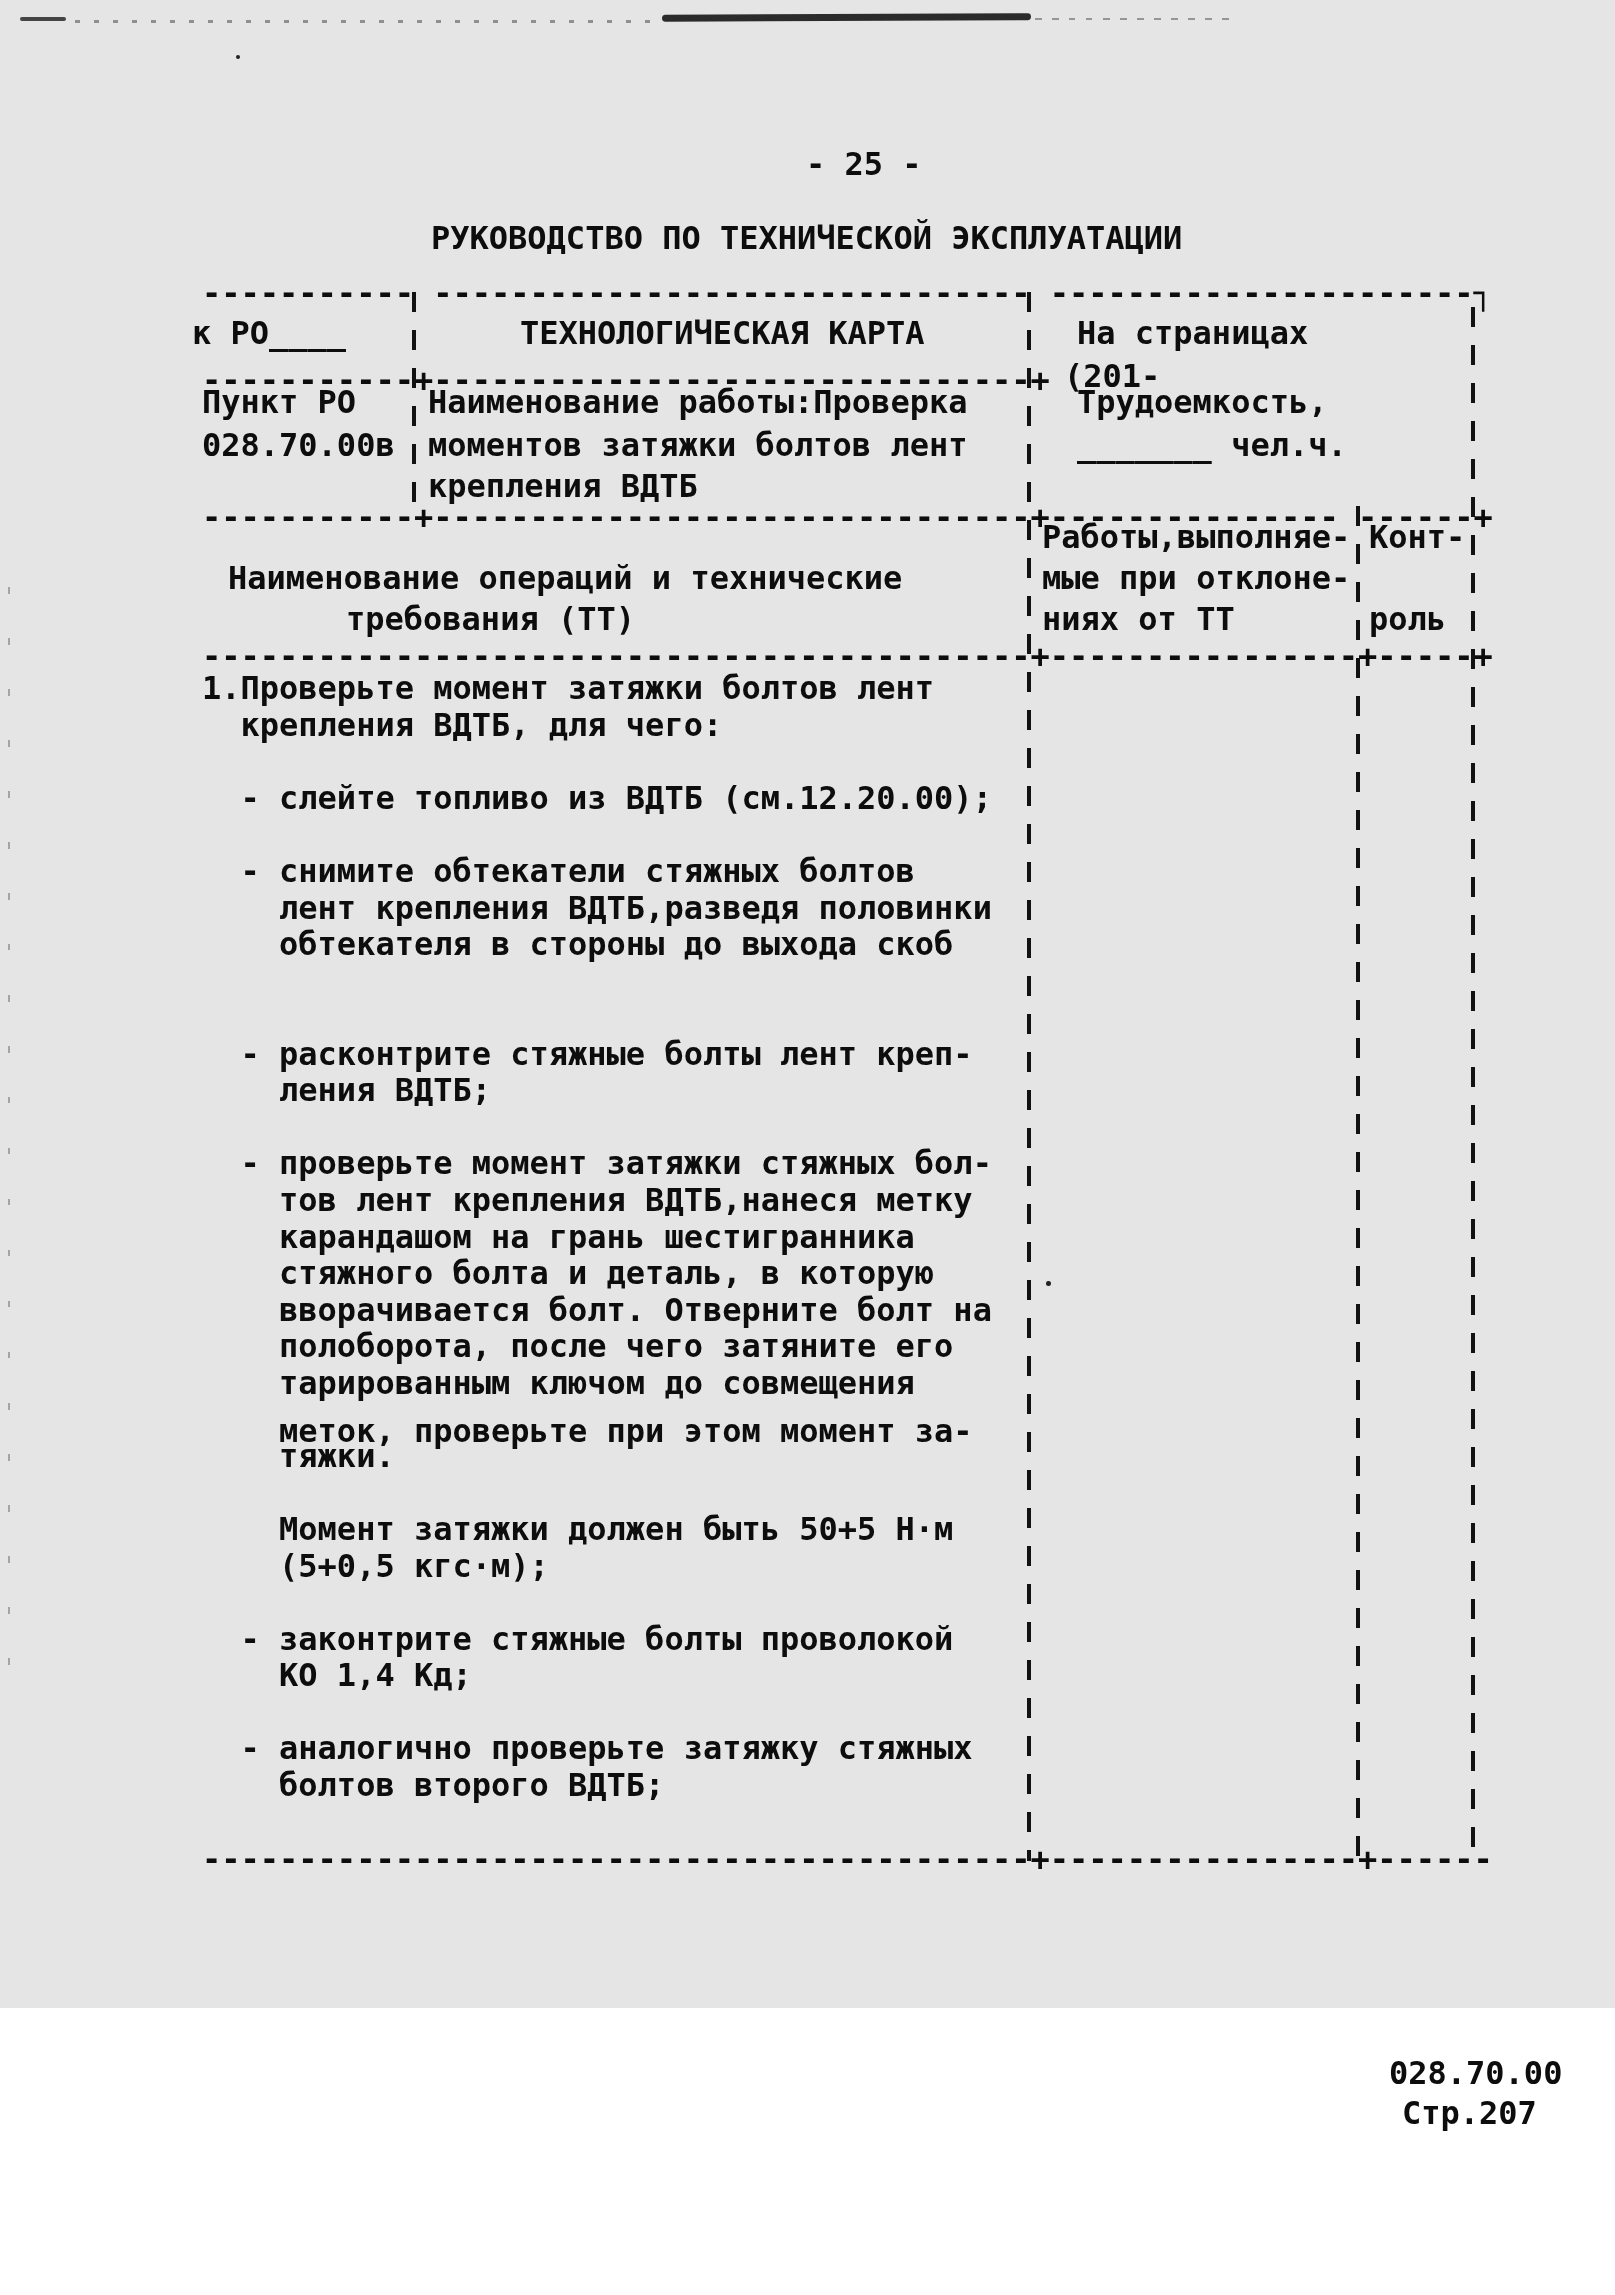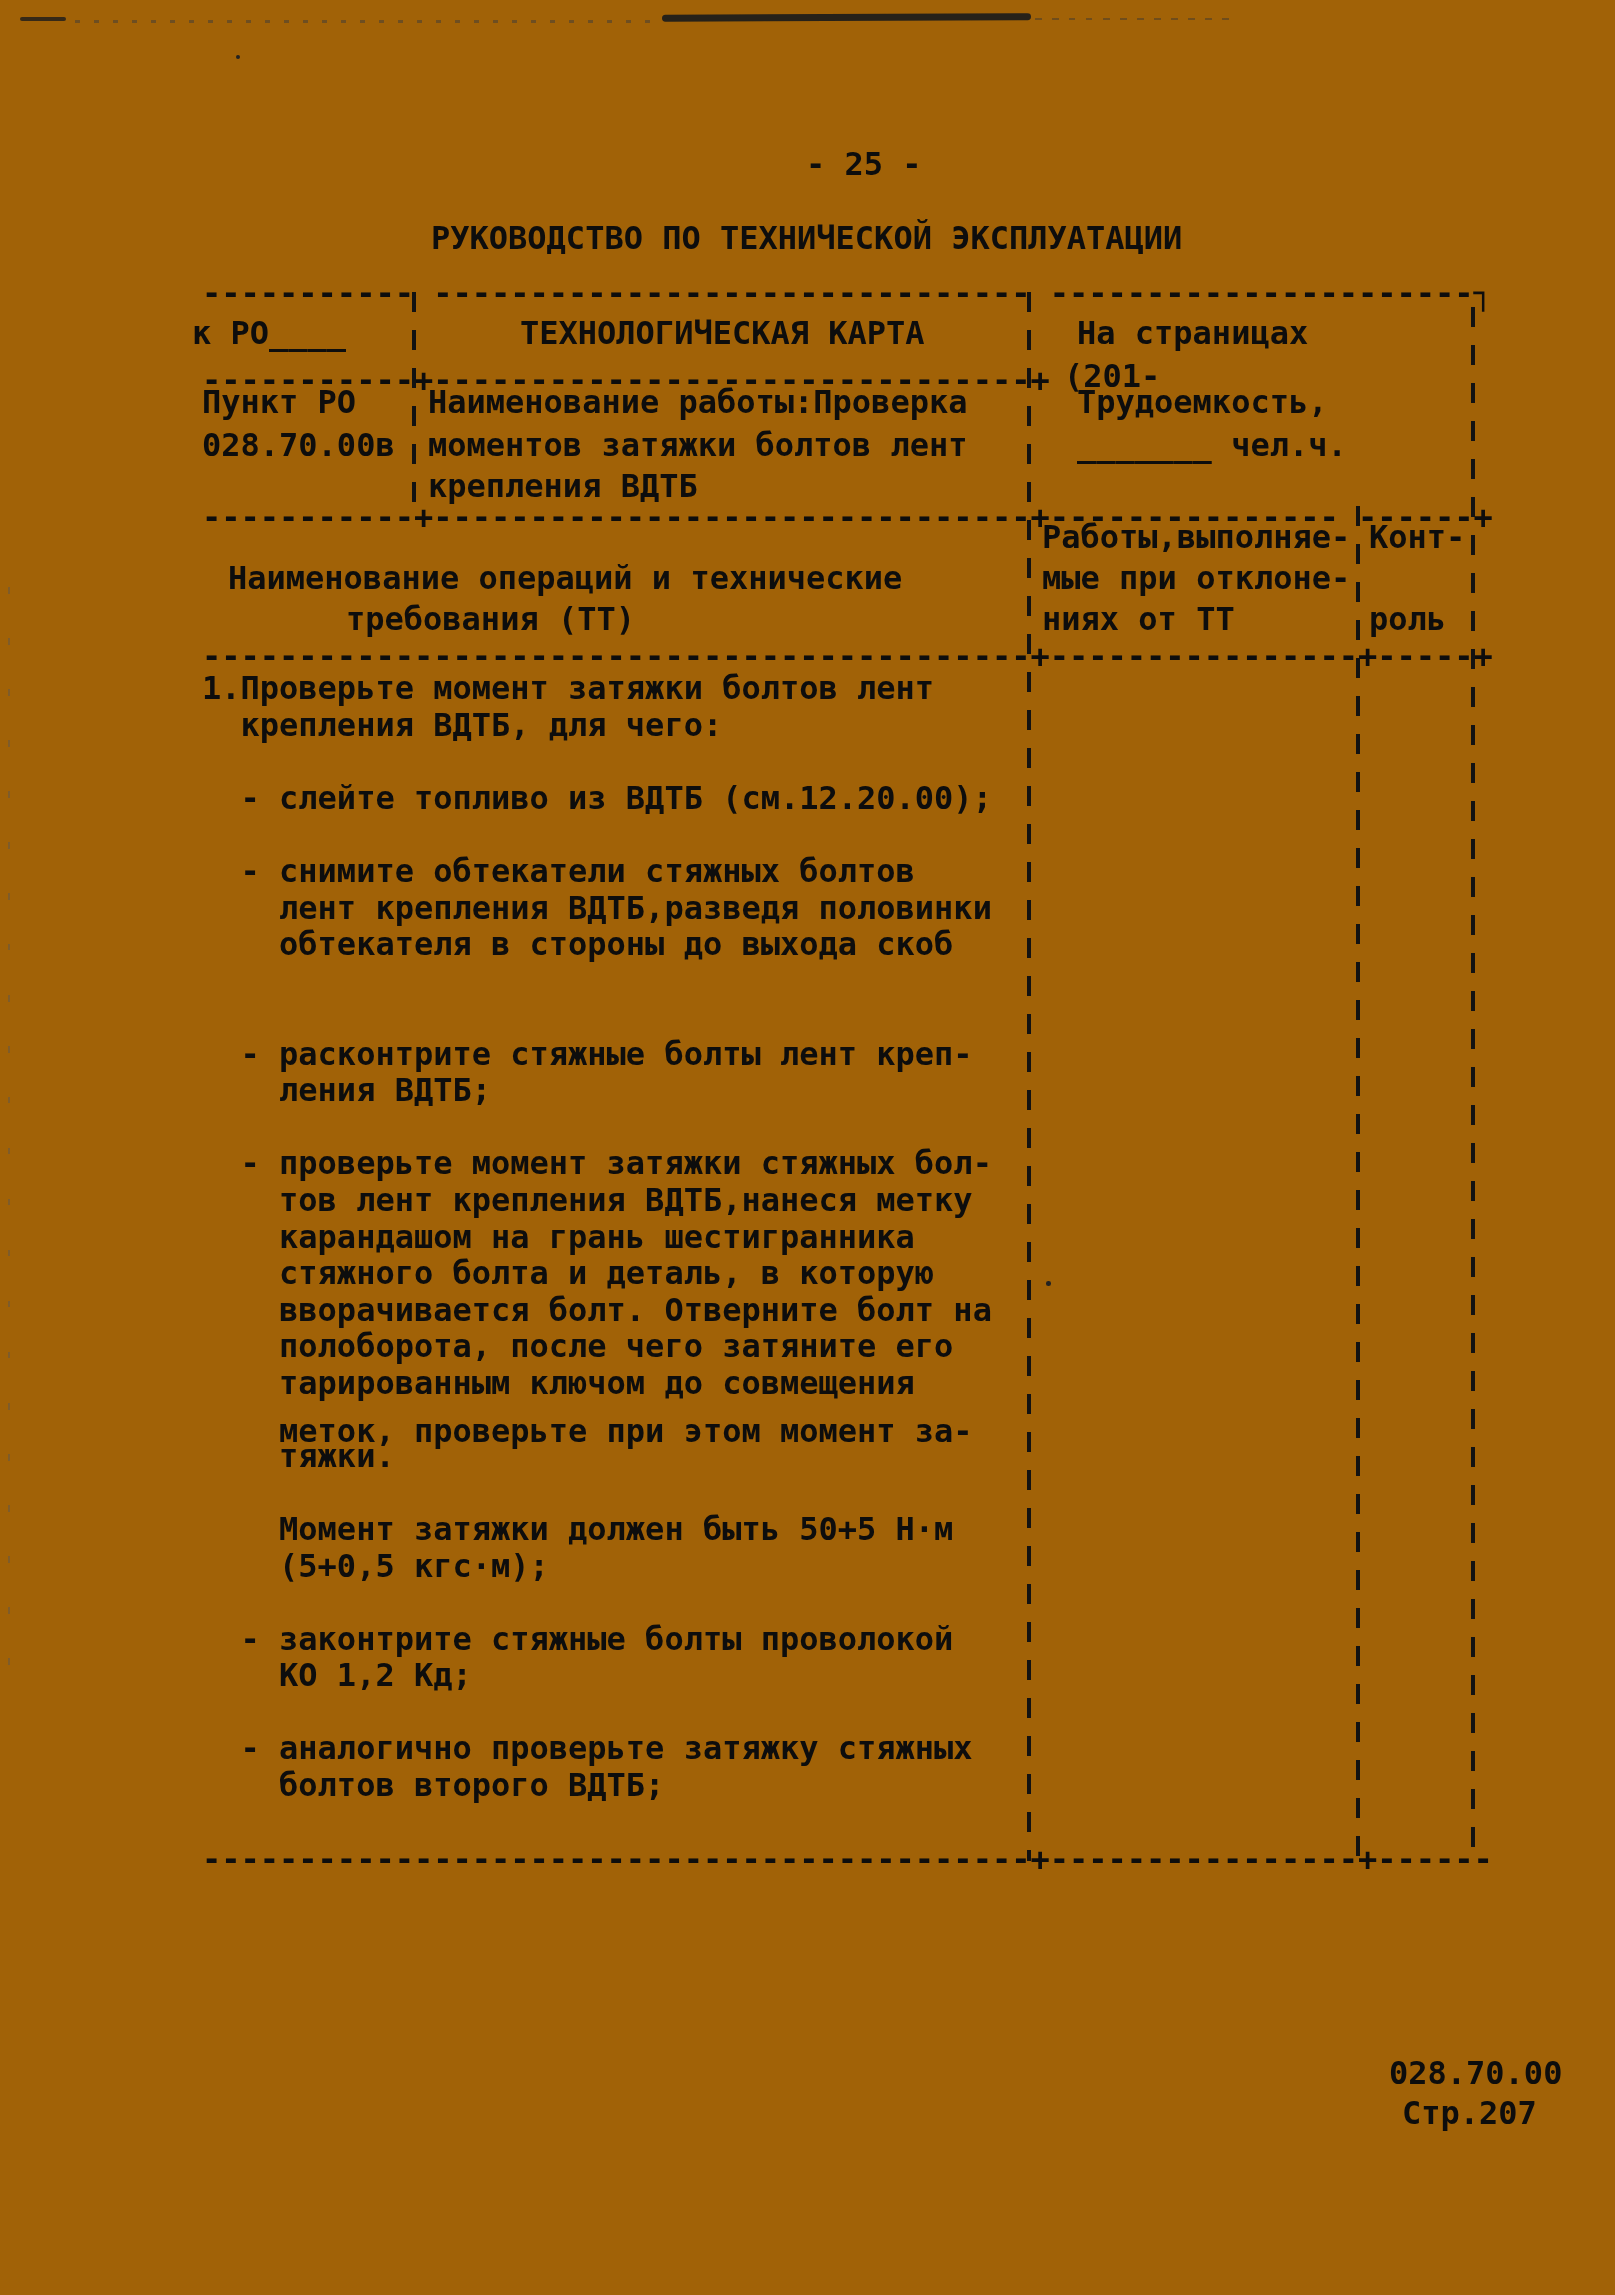--- a/index.html
+++ b/index.html
@@ -5,22 +5,22 @@
   html, body { margin: 0; padding: 0; }
   body {
     width: 1615px; height: 2295px;
     background: #ffffff;
     position: relative;
     overflow: hidden;
     font-family: "DejaVu Sans Mono", "Liberation Mono", monospace;
   }
   .page {
     position: absolute; left: 0; top: 0;
-    width: 1615px; height: 2295px;
-    background: #a16207;
+    width: 1615px; height: 2008px;
+    background: #e5e5e5;
   }
   
   .t {
     position: absolute;
     white-space: pre;
     font-family: "DejaVu Sans Mono", "Liberation Mono", monospace;
     font-weight: bold;
     font-size: 32px;
     line-height: 37px;
     color: #0d0d0d;
@@ -106,21 +106,21 @@
   <div class="t" style="left:202px; top:1219px;">    карандашом на грань шестигранника</div>
   <div class="t" style="left:202px; top:1255px;">    стяжного болта и деталь, в которую</div>
   <div class="t" style="left:202px; top:1292px;">    вворачивается болт. Отверните болт на</div>
   <div class="t" style="left:202px; top:1328px;">    полоборота, после чего затяните его</div>
   <div class="t" style="left:202px; top:1365px;">    тарированным ключом до совмещения</div>
   <div class="t" style="left:202px; top:1401px;margin-top:12px;">    меток, проверьте при этом момент за-</div>
   <div class="t" style="left:202px; top:1438px;">    тяжки.</div>
   <div class="t" style="left:202px; top:1511px;">    Момент затяжки должен быть 50+5 Н·м</div>
   <div class="t" style="left:202px; top:1548px;">    (5+0,5 кгс·м);</div>
   <div class="t" style="left:202px; top:1621px;">  - законтрите стяжные болты проволокой</div>
-  <div class="t" style="left:202px; top:1657px;">    КО 1,2 Кд;</div>
+  <div class="t" style="left:202px; top:1657px;">    КО 1,4 Кд;</div>
   <div class="t" style="left:202px; top:1730px;">  - аналогично проверьте затяжку стяжных</div>
   <div class="t" style="left:202px; top:1767px;">    болтов второго ВДТБ;</div>
 
   <div class="t" style="left:1389px; top:2055px;">028.70.00</div>
   <div class="t" style="left:1402px; top:2095px;">Стр.207</div>
 
 </div>
 
 
 </body></html>

